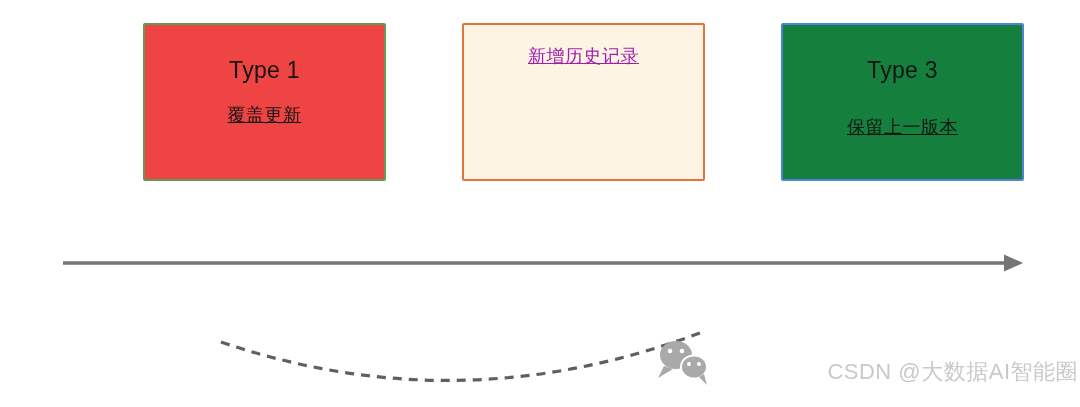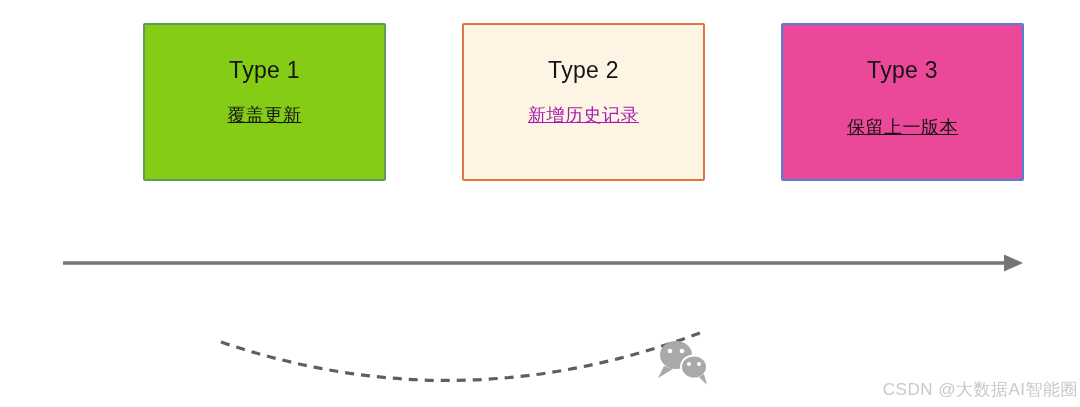--- a/index.html
+++ b/index.html
@@ -59,44 +59,43 @@
     top: 344px;
     font-size: 28px;
     line-height: 33px;
     letter-spacing: 2.5px;
     white-space: nowrap;
     color: #b0b0b0;
   }
   .wm-csdn {
     position: absolute;
     right: 2px;
-    top: 379px;
-    font-size: 17px;
+    top: 361px;
+    font-size: 22px;
     line-height: 21px;
     letter-spacing: 0.5px;
     white-space: nowrap;
     color: #c9c9c9;
   }
 </style>
 </head>
 <body>
 
 <div class="stage">
 
-  <div class="type-box box-1" style="border-color: rgb(94, 156, 85); background-color: #84cc16;">
+  <div class="type-box box-1" style="border-color: rgb(94, 156, 85); background-color: #ef4444;">
     <div class="box-title" style="color: rgb(20, 20, 20);">Type 1</div>
     <div class="box-subtitle" style="color: rgb(20, 20, 20);">覆盖更新</div>
   </div>
 
   <div class="type-box box-2" style="border-color: rgb(226, 116, 63); background-color: rgb(253, 244, 228);">
-    <div class="box-title" style="color: rgb(20, 20, 20);">Type 2</div>
     <div class="box-subtitle" style="color: #a21caf;">新增历史记录</div>
   </div>
 
-  <div class="type-box box-3" style="border-color: rgb(77, 130, 216); background-color: #ec4899;">
+  <div class="type-box box-3" style="border-color: rgb(77, 130, 216); background-color: #15803d;">
     <div class="box-title" style="color: rgb(20, 20, 20);">Type 3</div>
     <div class="box-subtitle" style="color: rgb(20, 20, 20); margin-top: 32px;">保留上一版本</div>
   </div>
 
   <svg class="overlay-svg" viewBox="0 0 1080 407">
 
     <line x1="63" y1="263" x2="1006" y2="263" stroke-width="3.4" stroke="#757575"></line>
     <polygon points="1004,254.5 1023,263 1004,271.5" fill="#757575"></polygon>
 
     <path d="M 221 342 Q 462 424 705 331" fill="none" stroke-width="3.2" stroke-dasharray="9 7" stroke="#5f5f5f"></path>

